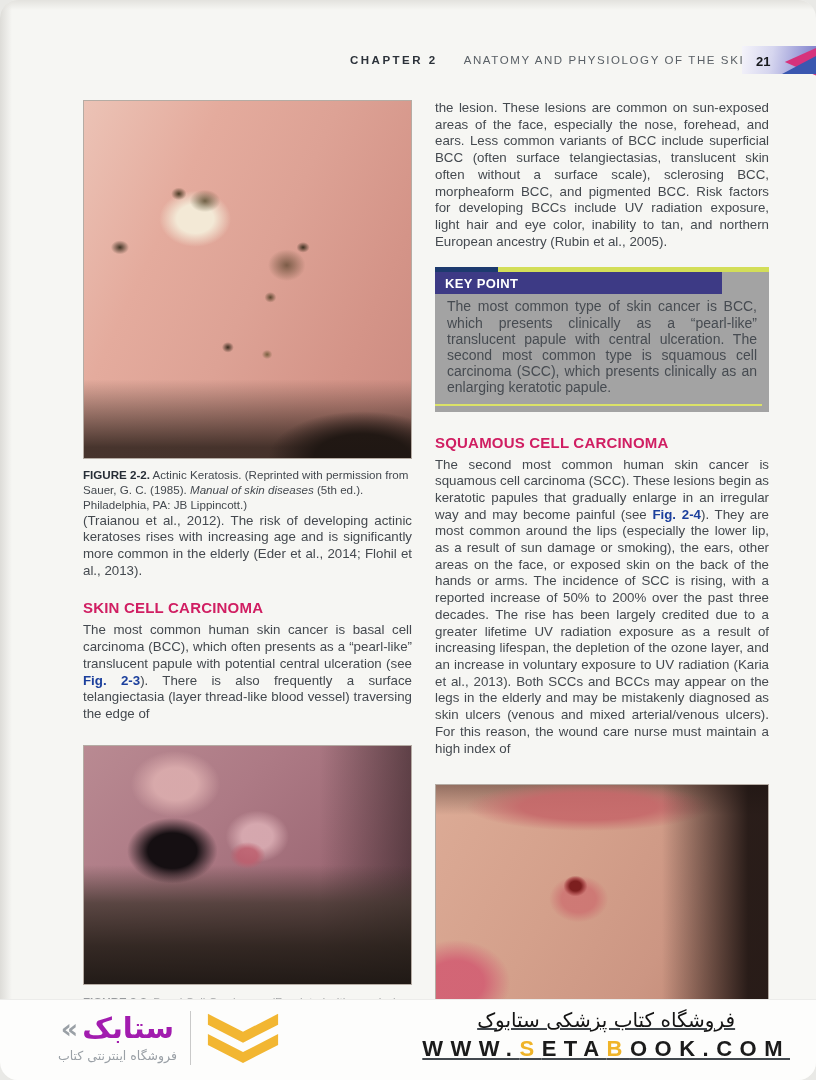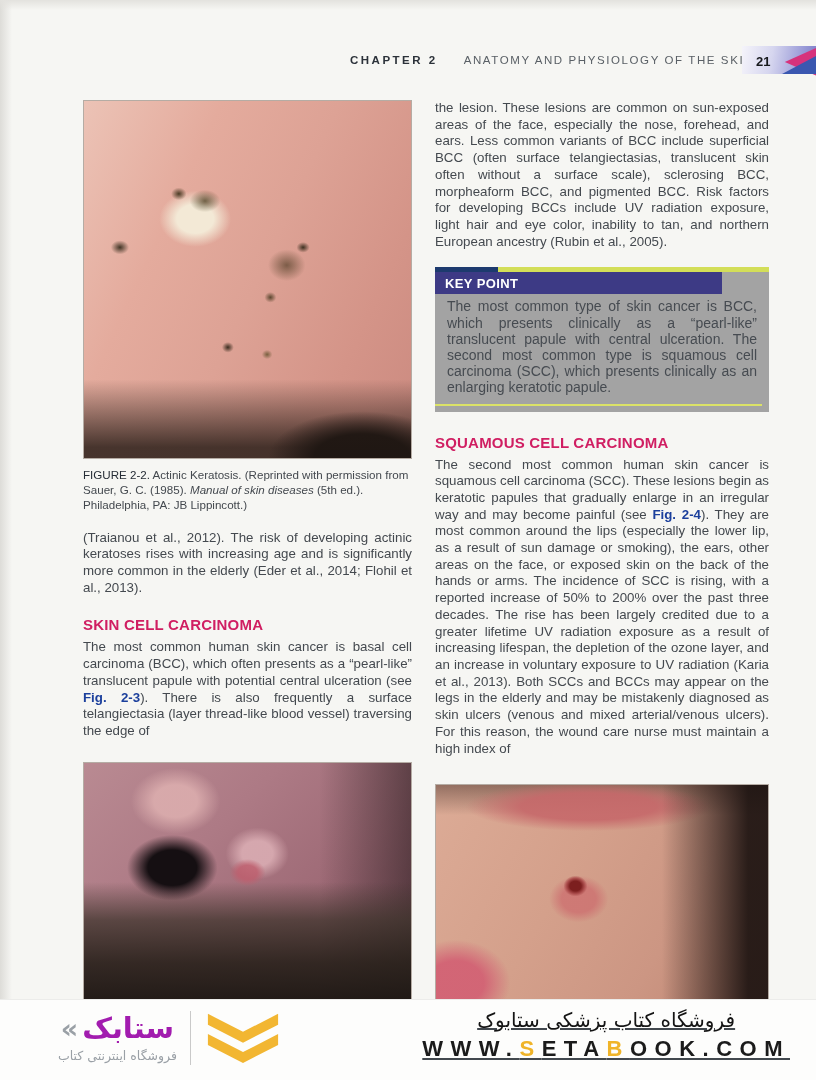--- a/index.html
+++ b/index.html
@@ -1,17 +1,17 @@
 <!DOCTYPE html>
 <html><head>
 <meta charset="utf-8">
 <style>
   html,body{margin:0;padding:0;background:#e9e9e6;}
   .page{position:relative;width:816px;height:1080px;background:#f6f6f3;overflow:hidden;
-        font-family:"Liberation Sans",sans-serif;color:#42484e;}
+        font-family:"Liberation Sans",sans-serif;color:#42484e;border-radius:18px;}
   .page::before{content:"";position:absolute;left:0;top:0;width:12px;height:100%;
         background:linear-gradient(to right,#dddcd8,rgba(221,220,216,0));z-index:5;pointer-events:none;}
   .page::after{content:"";position:absolute;left:0;top:0;width:100%;height:10px;
         background:linear-gradient(to bottom,#e3e2de,rgba(227,226,222,0));z-index:5;pointer-events:none;}
 
   
   .header{position:absolute;left:350px;top:54px;display:flex;align-items:baseline;gap:26px;}
   .chapter-label{font-size:11.5px;font-weight:bold;letter-spacing:2.5px;color:#2b3139;}
   .chapter-title{font-size:11.5px;letter-spacing:1.6px;color:#5a6066;}
   .page-badge{position:absolute;right:0;top:46px;width:74px;height:28px;
@@ -22,21 +22,21 @@
   .tri-blue{position:absolute;right:0;bottom:0;width:34px;height:18px;
         clip-path:polygon(0 100%,100% 0,100% 100%);background:#3a57b0;}
 
   
   .col{position:absolute;top:100px;}
   .col-left{left:83px;width:329px;}
   .col-right{left:435px;width:334px;}
   .body-text{font-size:13.3px;line-height:16.7px;text-align:justify;color:#44494f;}
   .section-heading{font-size:15px;font-weight:bold;color:#d01e62;letter-spacing:.2px;margin:0;}
   .caption{font-size:11.6px;line-height:15.2px;color:#43484e;text-align:left;}
-  .cap-label{font-weight:normal;color:#262d36;}
+  .cap-label{font-weight:bold;color:#262d36;}
   .italic{font-style:italic;}
   .figref{font-weight:bold;color:#1b3f9c;}
 
   
   .photo{border:1px solid #b5aca4;box-sizing:border-box;}
   .photo-ak{width:329px;height:359px;background:
       radial-gradient(22px 16px at 37% 28%, rgba(72,60,30,.75), transparent 70%),
       radial-gradient(11px 9px at 29% 26%, rgba(58,48,24,.9), transparent 70%),
       radial-gradient(46px 36px at 34% 33%, #f3e9d6 0 40%, rgba(243,233,214,0) 78%),
       radial-gradient(13px 10px at 11% 41%, rgba(48,40,24,.9), transparent 70%),
@@ -89,21 +89,21 @@
         font-family:"DejaVu Sans",sans-serif;}
   .logo-subtitle{color:#9aa0a6;font-size:12.5px;margin-top:3px;direction:rtl;
         font-family:"DejaVu Sans",sans-serif;}
   .logo-separator{width:1px;height:54px;background:#c9c9c9;}
   .footer-right{position:absolute;right:26px;top:8px;text-align:center;text-decoration:underline;}
   .store-title-fa{font-size:20px;color:#141414;direction:rtl;font-family:"DejaVu Sans",sans-serif;}
   .store-url{margin-top:4px;font-size:22px;font-weight:bold;letter-spacing:7.5px;color:#1b1b1b;
         font-family:"Liberation Sans",sans-serif;}
   .store-url .accent{color:#f0b429;}
 
-  .mt6{margin-top:6px;} .mt8{margin-top:8px;} .mt17{margin-top:17px;}
+  .mt6{margin-top:6px;} .mt8{margin-top:8px;} .mt17{}
   .mt20{margin-top:20px;} .mt22{margin-top:22px;} .mt27{margin-top:27px;}
 </style>
 </head>
 <body>
 
 <div class="page">
 
   <div class="header">
     <span class="chapter-label">CHAPTER 2</span>
     <span class="chapter-title">ANATOMY AND PHYSIOLOGY OF THE SKIN</span>

